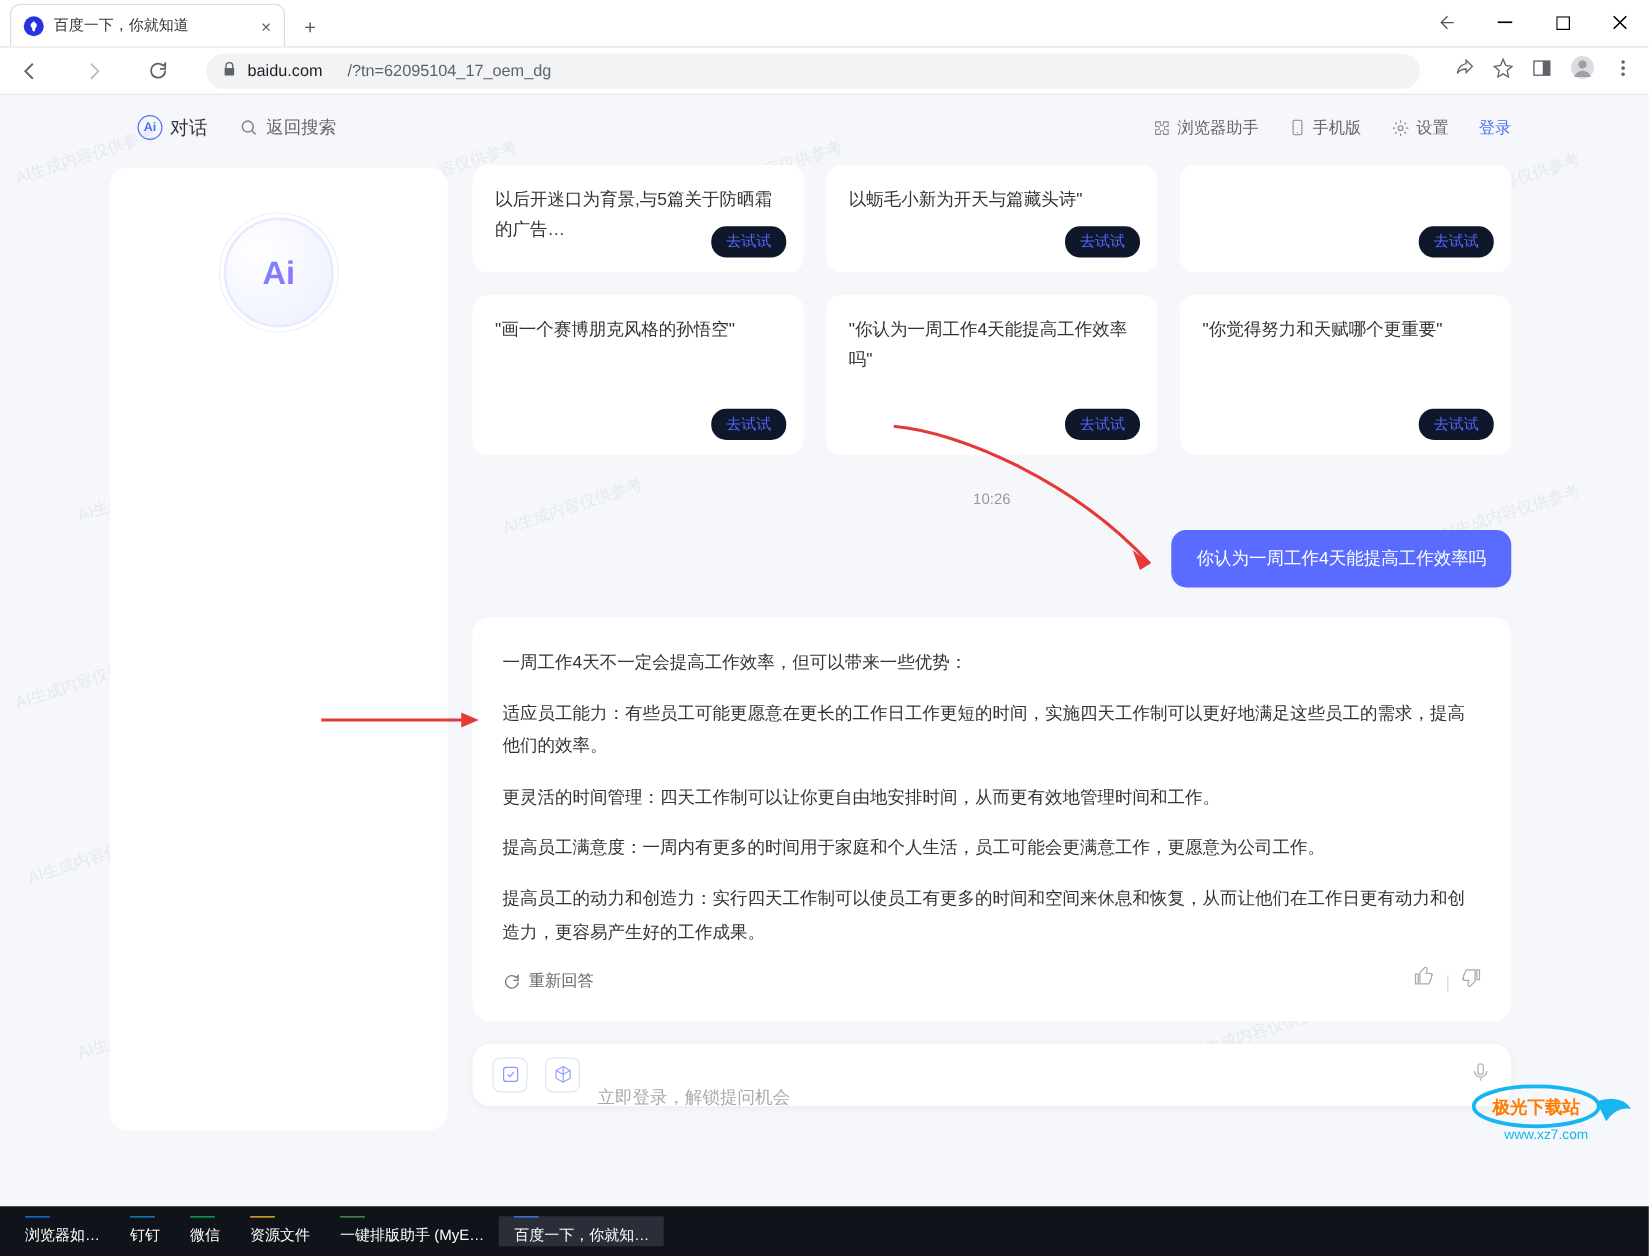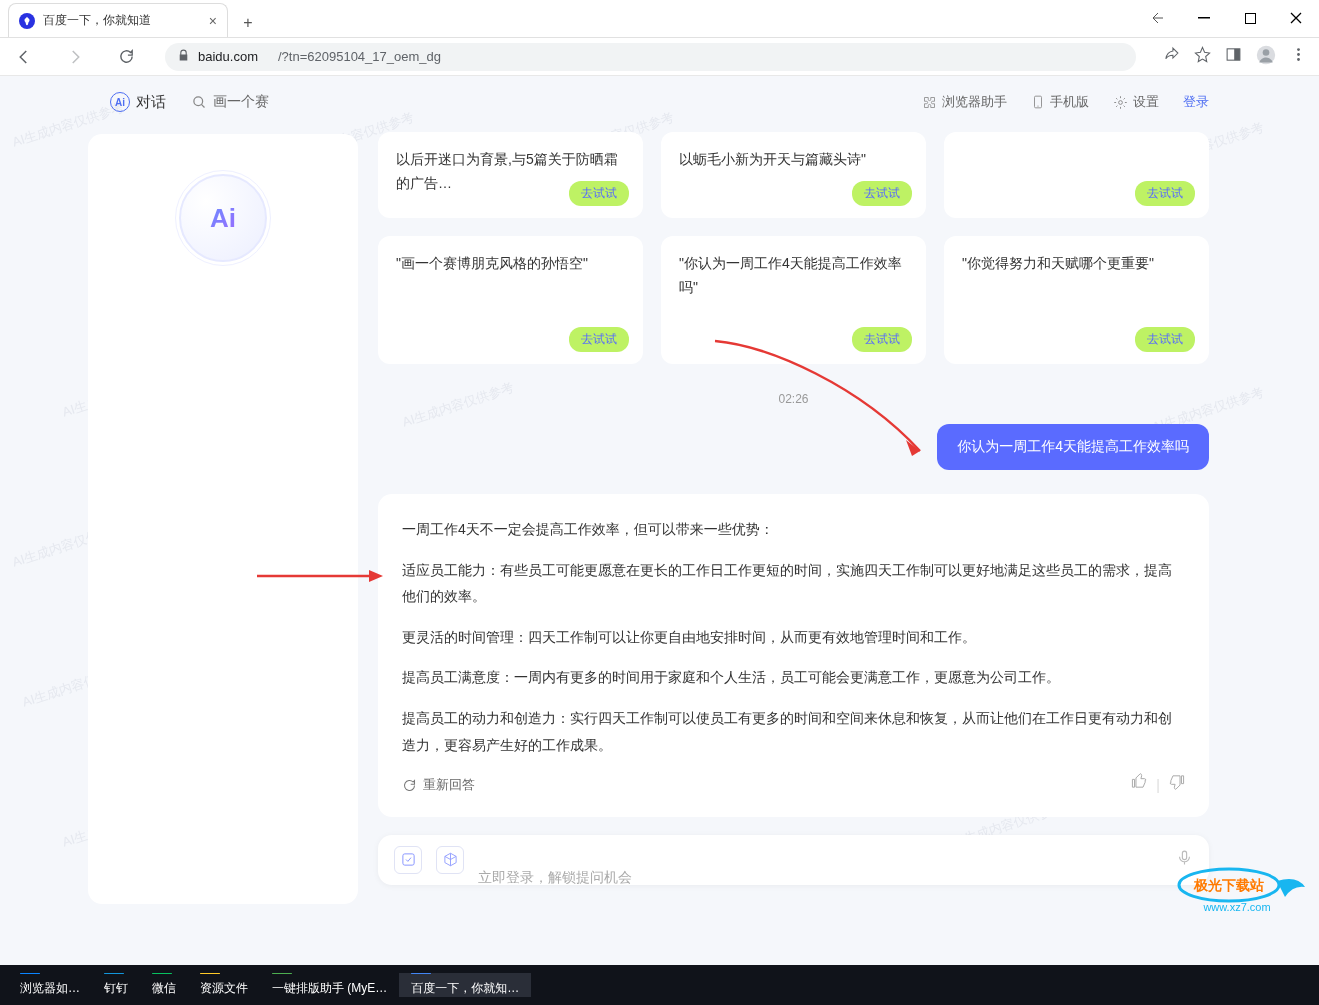--- a/index.html
+++ b/index.html
@@ -39,21 +39,21 @@
 .ai-logo { width: 88px; height: 88px; border-radius: 50%; background: radial-gradient(circle at 30% 30%, #fff, #ecefff); border: 2px solid #e6e9ff; display: flex; align-items: center; justify-content: center; position: relative; }
 .ai-logo::after { content: ""; position: absolute; inset: -6px; border-radius: 50%; border: 1px solid #eef0ff; }
 .ai-logo span { font-size: 26px; font-weight: 700; background: linear-gradient(135deg, #6b8cff, #9b6bff); -webkit-background-clip: text; color: transparent; }
 
 .main-col { position: absolute; left: 378px; top: 52px; right: 110px; bottom: 0; display: flex; flex-direction: column; }
 .cards-area { padding-top: 4px; }
 .card-row { display: flex; gap: 18px; margin-bottom: 18px; }
 .sugg-card { flex: 1; background: #fff; border-radius: 12px; padding: 16px 18px 14px; min-height: 86px; position: relative; }
 .sugg-card.tall { min-height: 128px; }
 .sugg-text { font-size: 14px; color: #333; line-height: 1.7; }
-.try-btn { position: absolute; right: 14px; bottom: 12px; background: #bef264; color: #5468ff; font-size: 12px; padding: 4px 12px; border-radius: 12px; }
+.try-btn { position: absolute; right: 14px; bottom: 12px; background: #0f172a; color: #5468ff; font-size: 12px; padding: 4px 12px; border-radius: 12px; }
 
 .timestamp { text-align: center; color: #999; font-size: 12px; margin: 10px 0 18px; }
 .user-bubble { align-self: flex-end; max-width: 440px; background: #5a6bff; color: #fff; padding: 14px 20px; border-radius: 12px; font-size: 14px; margin-bottom: 24px; }
 
 .answer-card { background: #fff; border-radius: 14px; padding: 22px 24px 18px; font-size: 14px; color: #333; line-height: 1.9; }
 .answer-card p { margin-bottom: 14px; }
 .answer-actions { display: flex; align-items: center; margin-top: 10px; }
 .regen { display: flex; align-items: center; gap: 6px; color: #666; font-size: 13px; }
 .thumbs { margin-left: auto; display: flex; gap: 8px; color: #999; align-items:center; }
 .thumb-sep { color:#ddd; }
@@ -183,21 +183,21 @@
     <div class="topbar-left">
       <div class="dh">
         <span class="ai-badge-sm">Ai</span>
         <span>对话</span>
       </div>
       <div class="back-search">
         <svg width="15" height="15" viewBox="0 0 24 24">
             <circle cx="10" cy="10" r="7" stroke="#888" fill="none" stroke-width="2"></circle>
             <path d="M15 15l5 5" stroke="#888" stroke-width="2"></path>
           </svg>
-        <span>画一个赛</span>
+        <span>返回搜索</span>
       </div>
     </div>
     <div class="topbar-right">
       <div class="tb-item">
         <svg width="15" height="15" viewBox="0 0 24 24">
             <path d="M4 4h6v3a2 2 0 104 0V4h6v6h-3a2 2 0 100 4h3v6h-6v-3a2 2 0 10-4 0v3H4v-6h3a2 2 0 100-4H4z" stroke="#888" fill="none" stroke-width="1.3"></path>
           </svg>
         <span>浏览器助手</span>
       </div>
       <div class="tb-item">
@@ -250,21 +250,21 @@
             <div class="sugg-text">"你认为一周工作4天能提高工作效率吗"</div>
             <div class="try-btn">去试试</div>
           </div>
           <div class="sugg-card tall">
             <div class="sugg-text">"你觉得努力和天赋哪个更重要"</div>
             <div class="try-btn">去试试</div>
           </div>
         </div>
     </div>
 
-    <div class="timestamp">02:26</div>
+    <div class="timestamp">10:26</div>
 
     <div class="user-bubble">你认为一周工作4天能提高工作效率吗</div>
 
     <div class="answer-card">
       <p>一周工作4天不一定会提高工作效率，但可以带来一些优势：</p>
       <p>适应员工能力：有些员工可能更愿意在更长的工作日工作更短的时间，实施四天工作制可以更好地满足这些员工的需求，提高他们的效率。</p>
       <p>更灵活的时间管理：四天工作制可以让你更自由地安排时间，从而更有效地管理时间和工作。</p>
       <p>提高员工满意度：一周内有更多的时间用于家庭和个人生活，员工可能会更满意工作，更愿意为公司工作。</p>
       <p>提高员工的动力和创造力：实行四天工作制可以使员工有更多的时间和空间来休息和恢复，从而让他们在工作日更有动力和创造力，更容易产生好的工作成果。</p>
       <div class="answer-actions">

